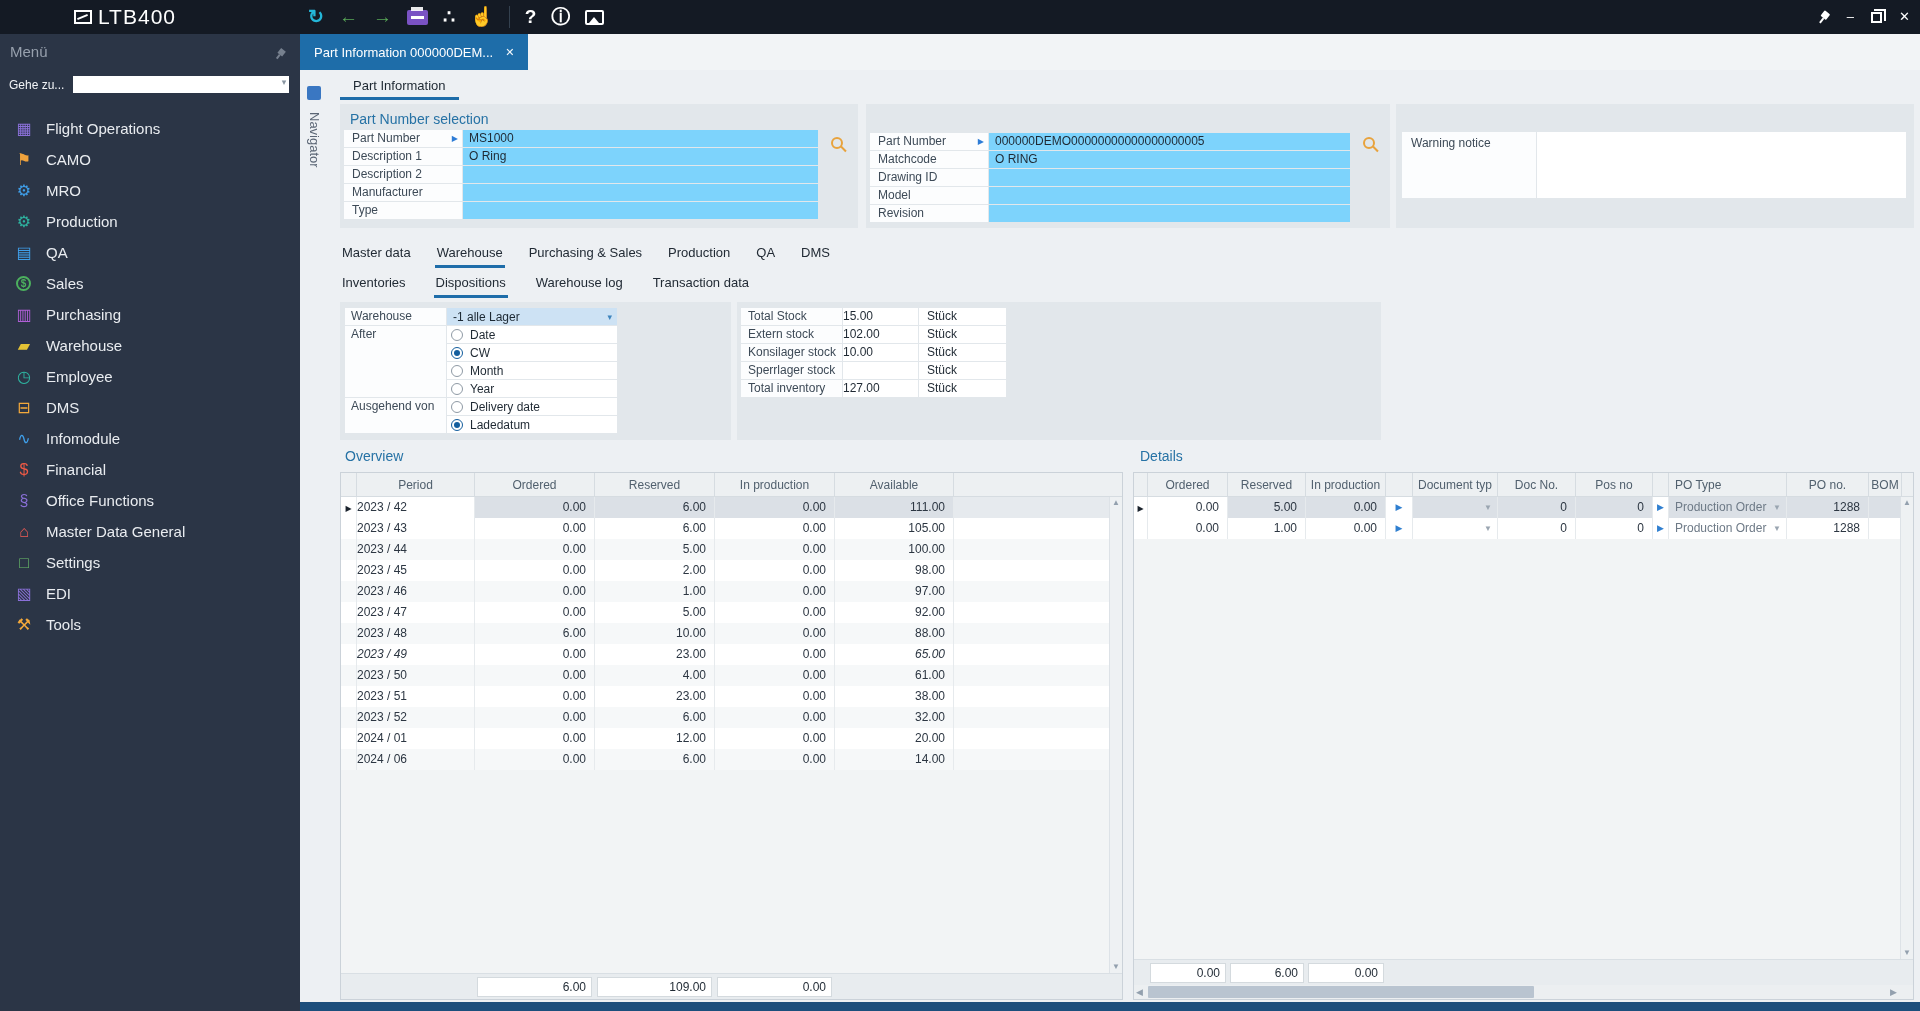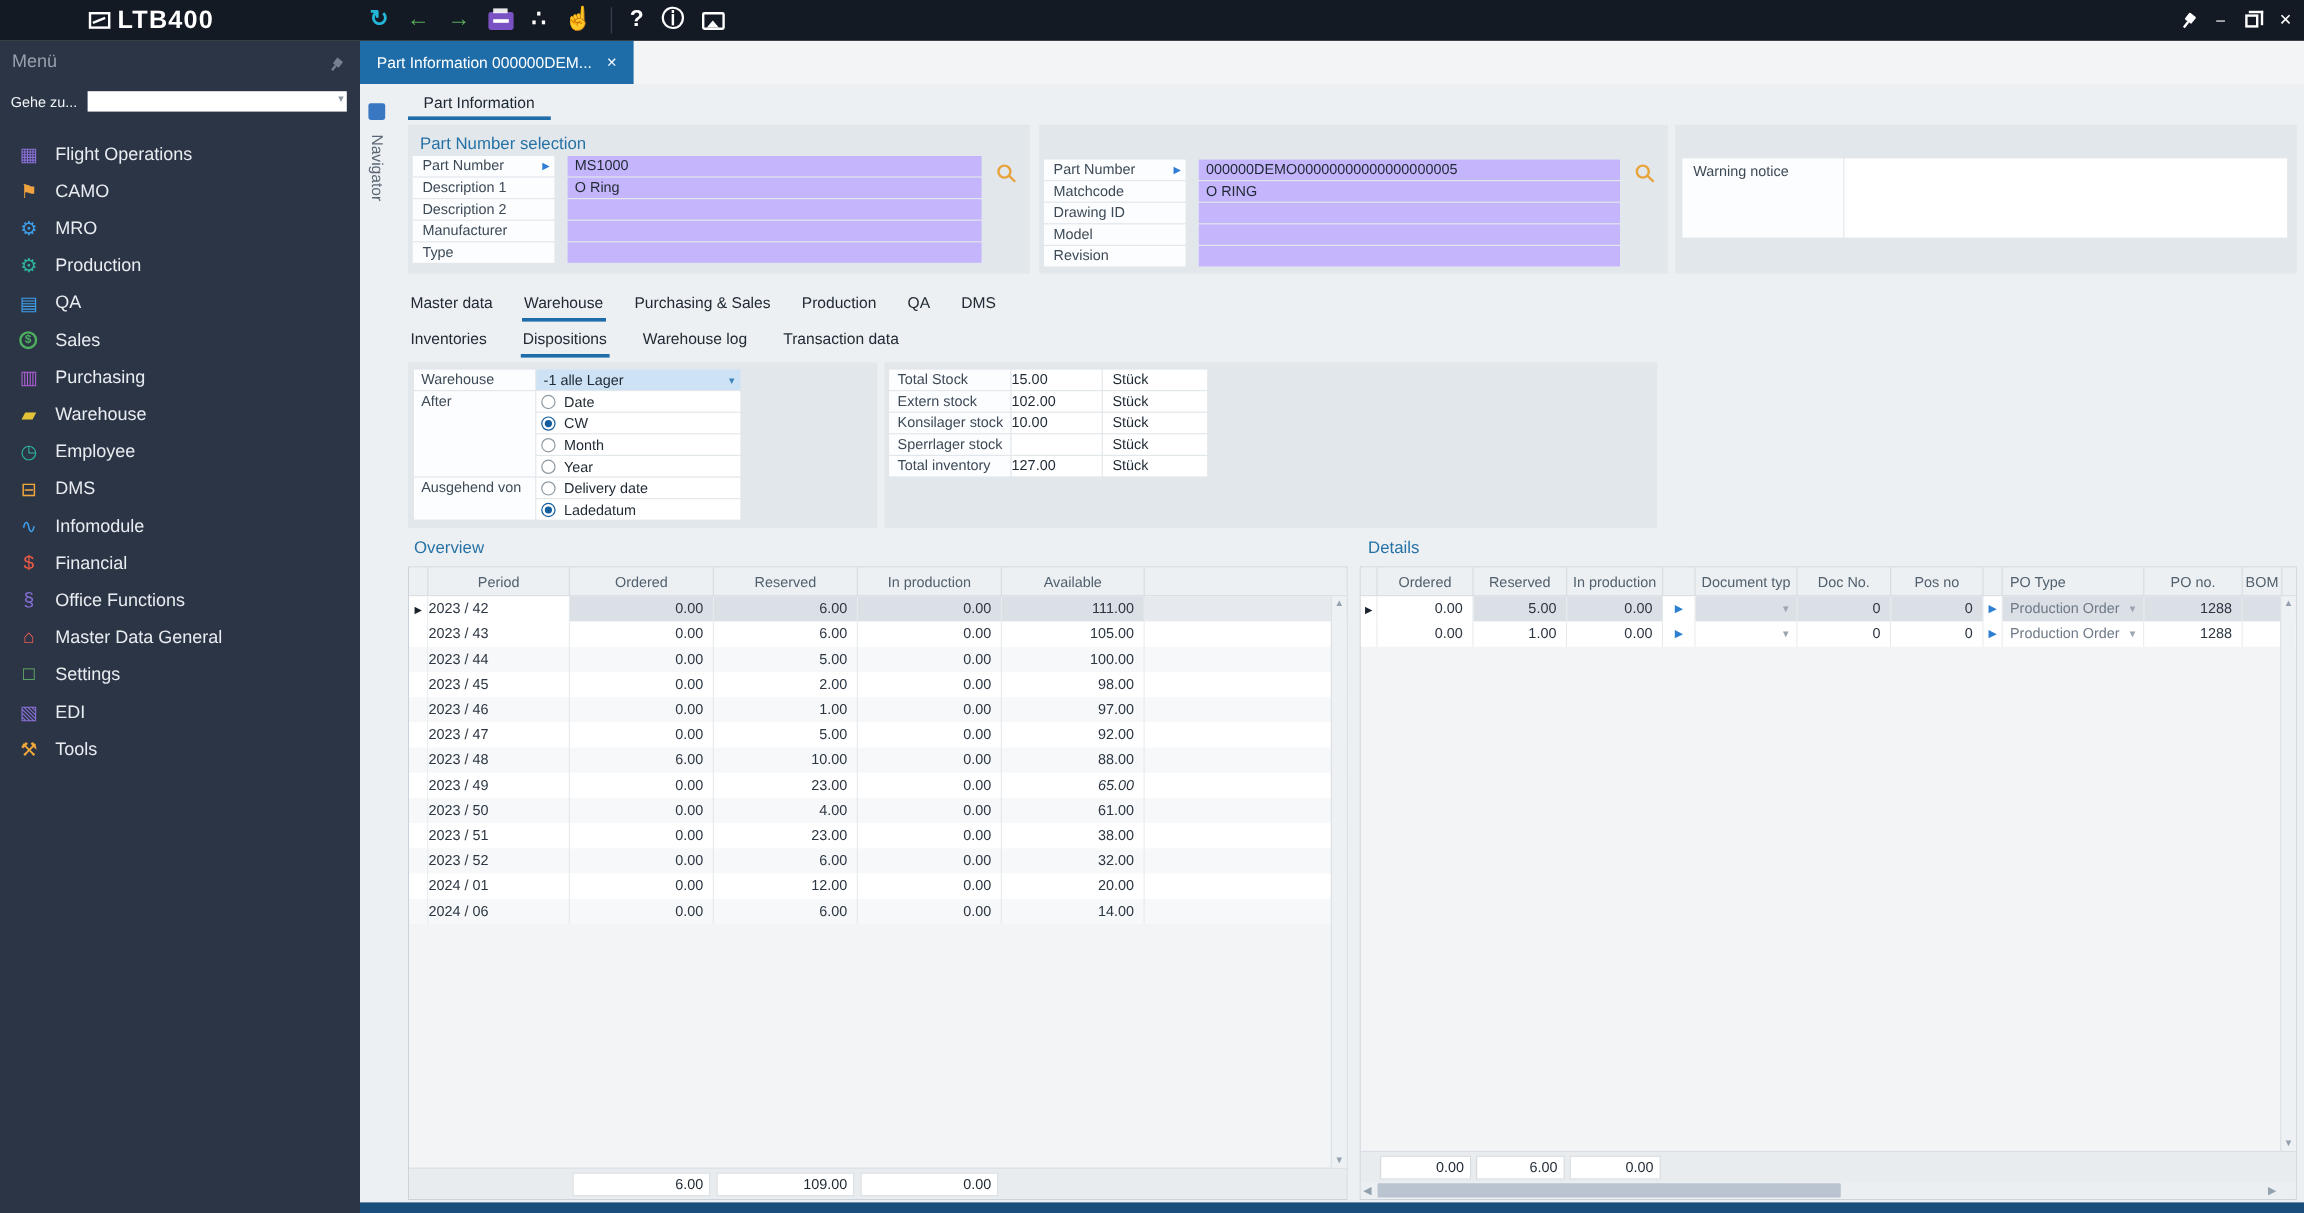--- a/index.html
+++ b/index.html
@@ -1,21 +1,21 @@
 <!DOCTYPE html>
 <html><head>
 <meta charset="utf-8">
 <style>
   *{box-sizing:border-box;margin:0;padding:0}
   html,body{width:1920px;height:1011px;overflow:hidden;font-family:"Liberation Sans",sans-serif;background:#edf0f3}
   body{position:relative}
 
   
   .topbar{position:absolute;left:0;top:0;width:1920px;height:34px;background:#141a24;z-index:5}
-  .logo{position:absolute;left:74px;top:5px;color:#fff;font-size:21px;font-weight:bold;letter-spacing:1px;display:flex;align-items:center;gap:6px}
+  .logo{position:absolute;left:74px;top:5px;color:#fff;font-size:21px;font-weight:normal;letter-spacing:1px;display:flex;align-items:center;gap:6px}
   .logo-mark{display:inline-block;width:18px;height:14px;border:2px solid #fff;position:relative}
   .logo-mark::after{content:"";position:absolute;left:1px;top:4px;width:11px;height:2px;background:#fff;transform:rotate(-22deg)}
   .toolbar{position:absolute;left:308px;top:0;height:34px;display:flex;align-items:center;gap:15px}
   .tb-icon{font-size:19px;line-height:34px;cursor:pointer;font-weight:bold}
   .tb-sep{width:1px;height:22px;background:#34414f}
   .tb-printer{width:21px;height:15px;border-radius:2px;position:relative;cursor:pointer}
   .tb-printer::before{content:"";position:absolute;left:4px;top:-3px;width:12px;height:4px;background:#fff;opacity:.9}
   .tb-printer::after{content:"";position:absolute;left:4px;top:6px;width:13px;height:3px;background:#fff}
   .tb-image{width:19px;height:15px;border:2px solid #fff;border-radius:2px;position:relative;cursor:pointer}
   .tb-image::after{content:"";position:absolute;bottom:0;left:2px;border-left:5px solid transparent;border-right:5px solid transparent;border-bottom:6px solid #fff}
@@ -60,21 +60,21 @@
   .g-title{padding:7px 10px 3px}
   .g1{left:40px;top:34px;width:518px;height:124px}
   .g2{left:566px;top:34px;width:524px;height:124px}
   .g3{left:1096px;top:34px;width:518px;height:124px}
   .f-rows{padding:0 40px 0 4px}
   .g2 .f-rows{padding-top:29px}
   .f-row{display:flex;height:17px;margin-bottom:1px;font-size:12px}
   .f-label{width:118px;background:#fcfdfe;color:#3d4a57;padding:0 4px 0 8px;line-height:17px;display:flex;flex:none}
   .f-label span:first-child{flex:1;overflow:hidden;white-space:nowrap}
   .f-arrow{color:#2e7cd6;font-size:8px;line-height:17px;cursor:pointer}
-  .f-value{flex:1;background:#c4b5fd;margin-left:11px;padding-left:6px;line-height:17px;color:#1f2933;white-space:nowrap;overflow:hidden;cursor:text}
+  .f-value{flex:1;background:#7dd3fc;margin-left:1px;padding-left:6px;line-height:17px;color:#1f2933;white-space:nowrap;overflow:hidden;cursor:text}
   .search-icon{position:absolute;right:15px;top:33px;width:12px;height:12px;border:2px solid #e8a33d;border-radius:50%;cursor:pointer}
   .search-icon::after{content:"";position:absolute;right:-6px;bottom:-3px;width:7px;height:2px;background:#e8a33d;transform:rotate(45deg)}
   .warn-label{position:absolute;left:6px;top:28px;width:134px;height:66px;background:#fcfdfe;padding:4px 0 0 9px;font-size:12px;color:#3d4a57}
   .warn-value{position:absolute;left:141px;top:28px;right:8px;height:66px;background:#fff;cursor:text}
 
   .maintabs{position:absolute;left:40px;top:172px;display:flex;gap:22px;font-size:13px;color:#222b35}
   .subtabs{position:absolute;left:40px;top:202px;display:flex;gap:26px;font-size:13px;color:#222b35}
   .tab-item{padding:3px 2px 5px;cursor:pointer;white-space:nowrap}
   .tab-item.active{border-bottom:3px solid #1e6da9}
 
@@ -494,21 +494,21 @@
           <div class="td marker" style="width: 16px;"></div>
           <div class="td ctr white" style="width: 118px;">2023 / 48</div>
           <div class="td num" style="width: 120px;">6.00</div>
           <div class="td num" style="width: 120px;">10.00</div>
           <div class="td num" style="width: 120px;">0.00</div>
           <div class="td num" style="width: 119px;">88.00</div>
           <div class="td fillc"></div>
         </div>
         <div class="t-row">
           <div class="td marker" style="width: 16px;"></div>
-          <div class="td ctr white" style="width: 118px;">2023 / 49</div>
+          <div class="td ctr white" style="width: 118px; font-style: italic;">2023 / 49</div>
           <div class="td num" style="width: 120px;">0.00</div>
           <div class="td num" style="width: 120px;">23.00</div>
           <div class="td num" style="width: 120px;">0.00</div>
           <div class="td num" style="width: 119px; font-style: italic;">65.00</div>
           <div class="td fillc"></div>
         </div>
         <div class="t-row alt">
           <div class="td marker" style="width: 16px;"></div>
           <div class="td ctr white" style="width: 118px;">2023 / 50</div>
           <div class="td num" style="width: 120px;">0.00</div>

